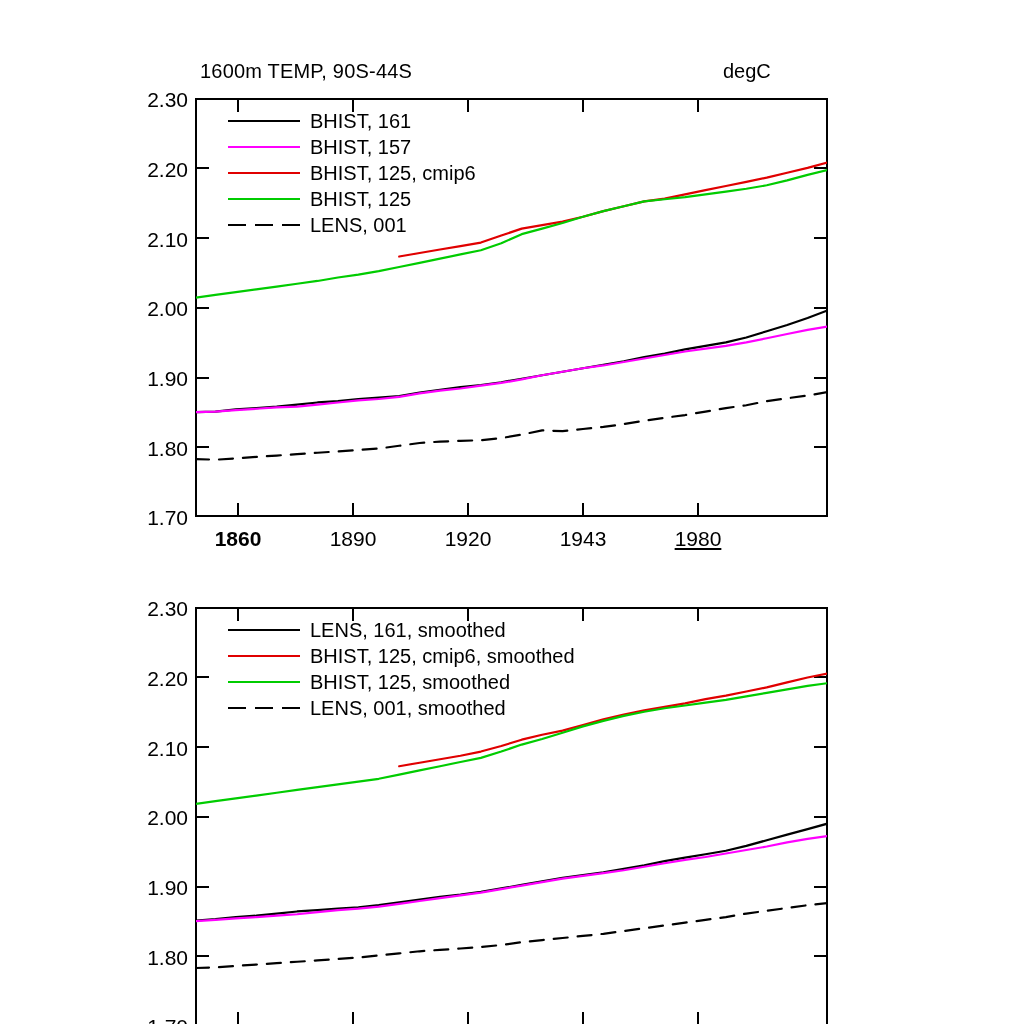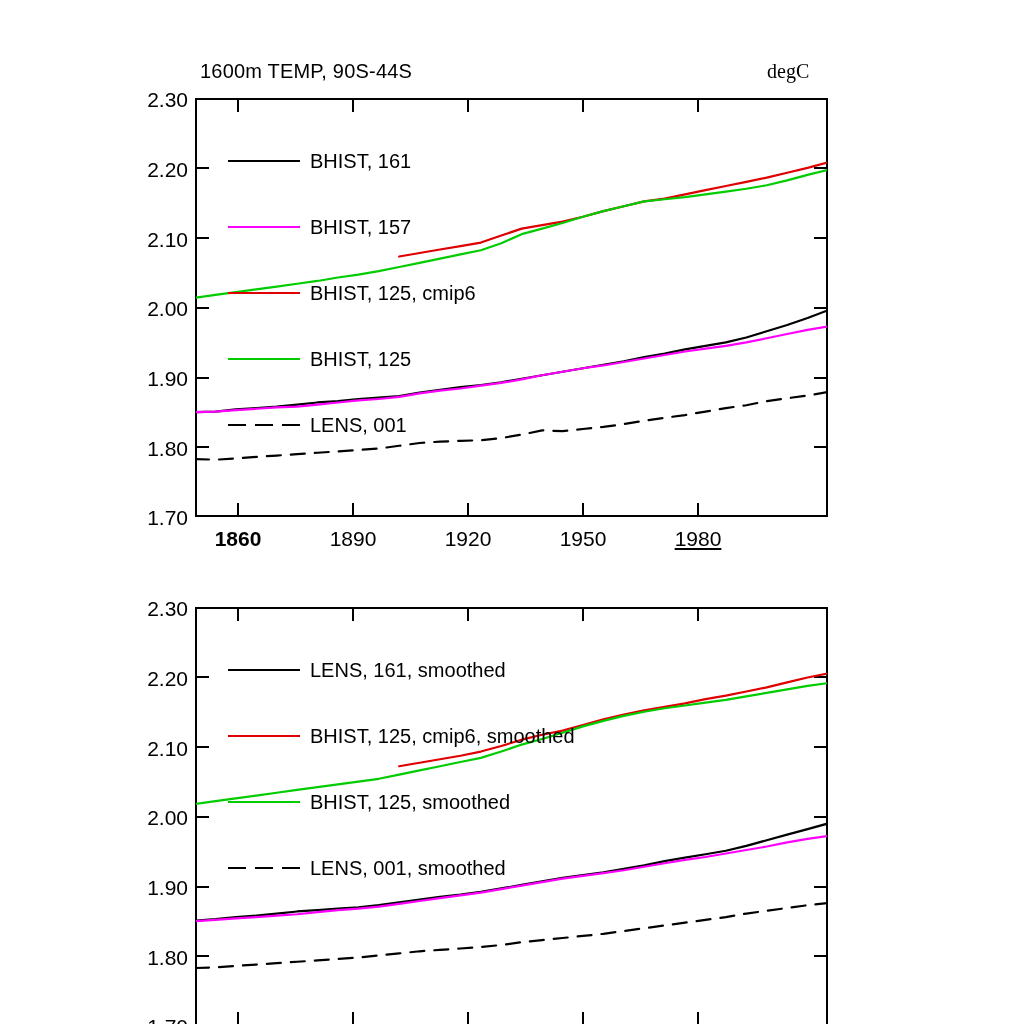--- a/index.html
+++ b/index.html
@@ -61,21 +61,20 @@
     background: #000000;
   }
   .legend {
     position: absolute;
   }
   .legend-row {
     position: relative;
     height: 26px;
     display: flex;
     align-items: center;
-    margin-top: 40px;
   }
   .legend-swatch {
     position: relative;
     width: 72px;
     height: 20px;
     margin-right: 10px;
     flex: 0 0 auto;
   }
   .legend-swatch .solid-line {
     position: absolute;
@@ -103,21 +102,21 @@
   }
 </style>
 </head>
 <body>
 
 <div class="page">
 
   <div class="panel" id="panel-top">
 
     <div class="plot-title" style="left:200px; top:60px;">1600m TEMP, 90S-44S</div>
-    <div class="plot-units" style="left:767px; top:60px;font-family:Liberation Serif, serif;">degC</div>
+    <div class="plot-units" style="left:723px; top:60px;">degC</div>
 
     <div class="axes" style="left:195px; top:98px; width:633px; height:419px;"></div>
 
     <div class="ytick-label" style="left:110px; top:88px; width:78px;">2.30</div>
     <div class="ytick-label" style="left:110px; top:158px; width:78px;">2.20</div>
     <div class="ytick-label" style="left:110px; top:228px; width:78px;">2.10</div>
     <div class="ytick-label" style="left:110px; top:297px; width:78px;">2.00</div>
     <div class="ytick-label" style="left:110px; top:367px; width:78px;">1.90</div>
     <div class="ytick-label" style="left:110px; top:437px; width:78px;">1.80</div>
     <div class="ytick-label" style="left:110px; top:506px; width:78px;">1.70</div>
@@ -140,21 +139,21 @@
     <div class="tick" style="left:697px; top:100px; width:2px; height:12px;"></div>
     <div class="tick" style="left:237px; top:503px; width:2px; height:12px;"></div>
     <div class="tick" style="left:352px; top:503px; width:2px; height:12px;"></div>
     <div class="tick" style="left:467px; top:503px; width:2px; height:12px;"></div>
     <div class="tick" style="left:582px; top:503px; width:2px; height:12px;"></div>
     <div class="tick" style="left:697px; top:503px; width:2px; height:12px;"></div>
 
     <div class="xtick-label" style="left:188px; top:527px; width:100px;font-weight:bold;">1860</div>
     <div class="xtick-label" style="left:303px; top:527px; width:100px;">1890</div>
     <div class="xtick-label" style="left:418px; top:527px; width:100px;">1920</div>
-    <div class="xtick-label" style="left:533px; top:527px; width:100px;">1950</div>
+    <div class="xtick-label" style="left:533px; top:527px; width:100px;">1943</div>
     <div class="xtick-label" style="left:648px; top:527px; width:100px;text-decoration:underline;">1980</div>
 
     <svg class="curves" id="svg-top" width="1024" height="560">
         <defs>
           <clipPath id="clip-0">
             <rect x="196" y="99" width="631" height="417"></rect>
           </clipPath>
         </defs>
         <g clip-path="url(#clip-0)">
           <path d="M 195.00 412.25 L 215.42 411.55 L 235.84 409.46 L 256.26 408.06 L 276.68 406.66 L 297.10 404.57 L 317.52 402.47 L 337.94 401.08 L 358.35 398.98 L 378.77 397.58 L 399.19 396.19 L 419.61 392.70 L 440.03 389.90 L 460.45 387.11 L 480.87 385.01 L 501.29 382.22 L 521.71 378.73 L 542.13 375.24 L 562.55 371.75 L 582.97 368.25 L 603.39 364.76 L 623.81 361.27 L 644.23 357.08 L 664.65 353.59 L 685.06 349.40 L 705.48 345.91 L 725.90 342.42 L 746.32 337.53 L 766.74 331.24 L 787.16 324.96 L 807.58 317.97 L 828.00 310.29" fill="none" stroke="#000000" stroke-width="2.2" stroke-linejoin="round" stroke-linecap="round"></path>

